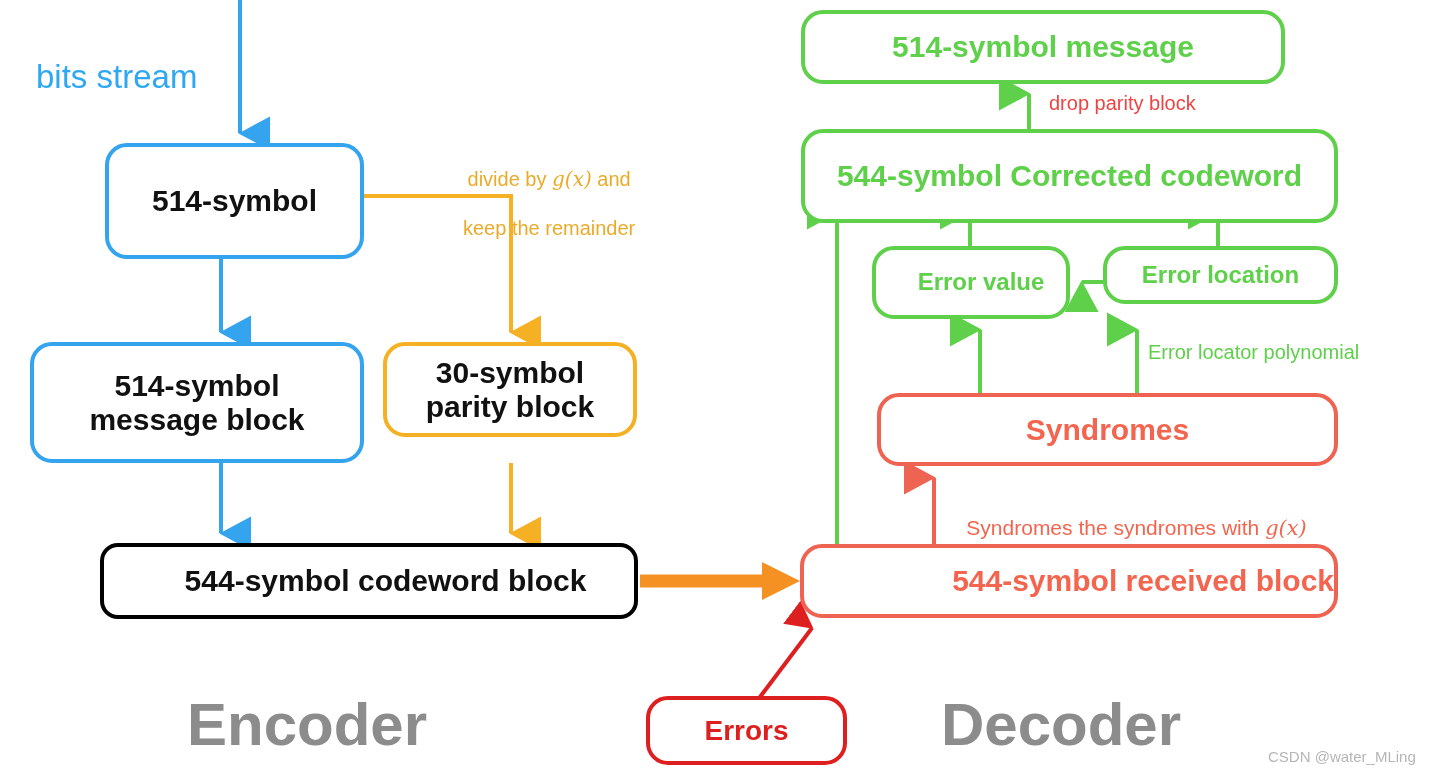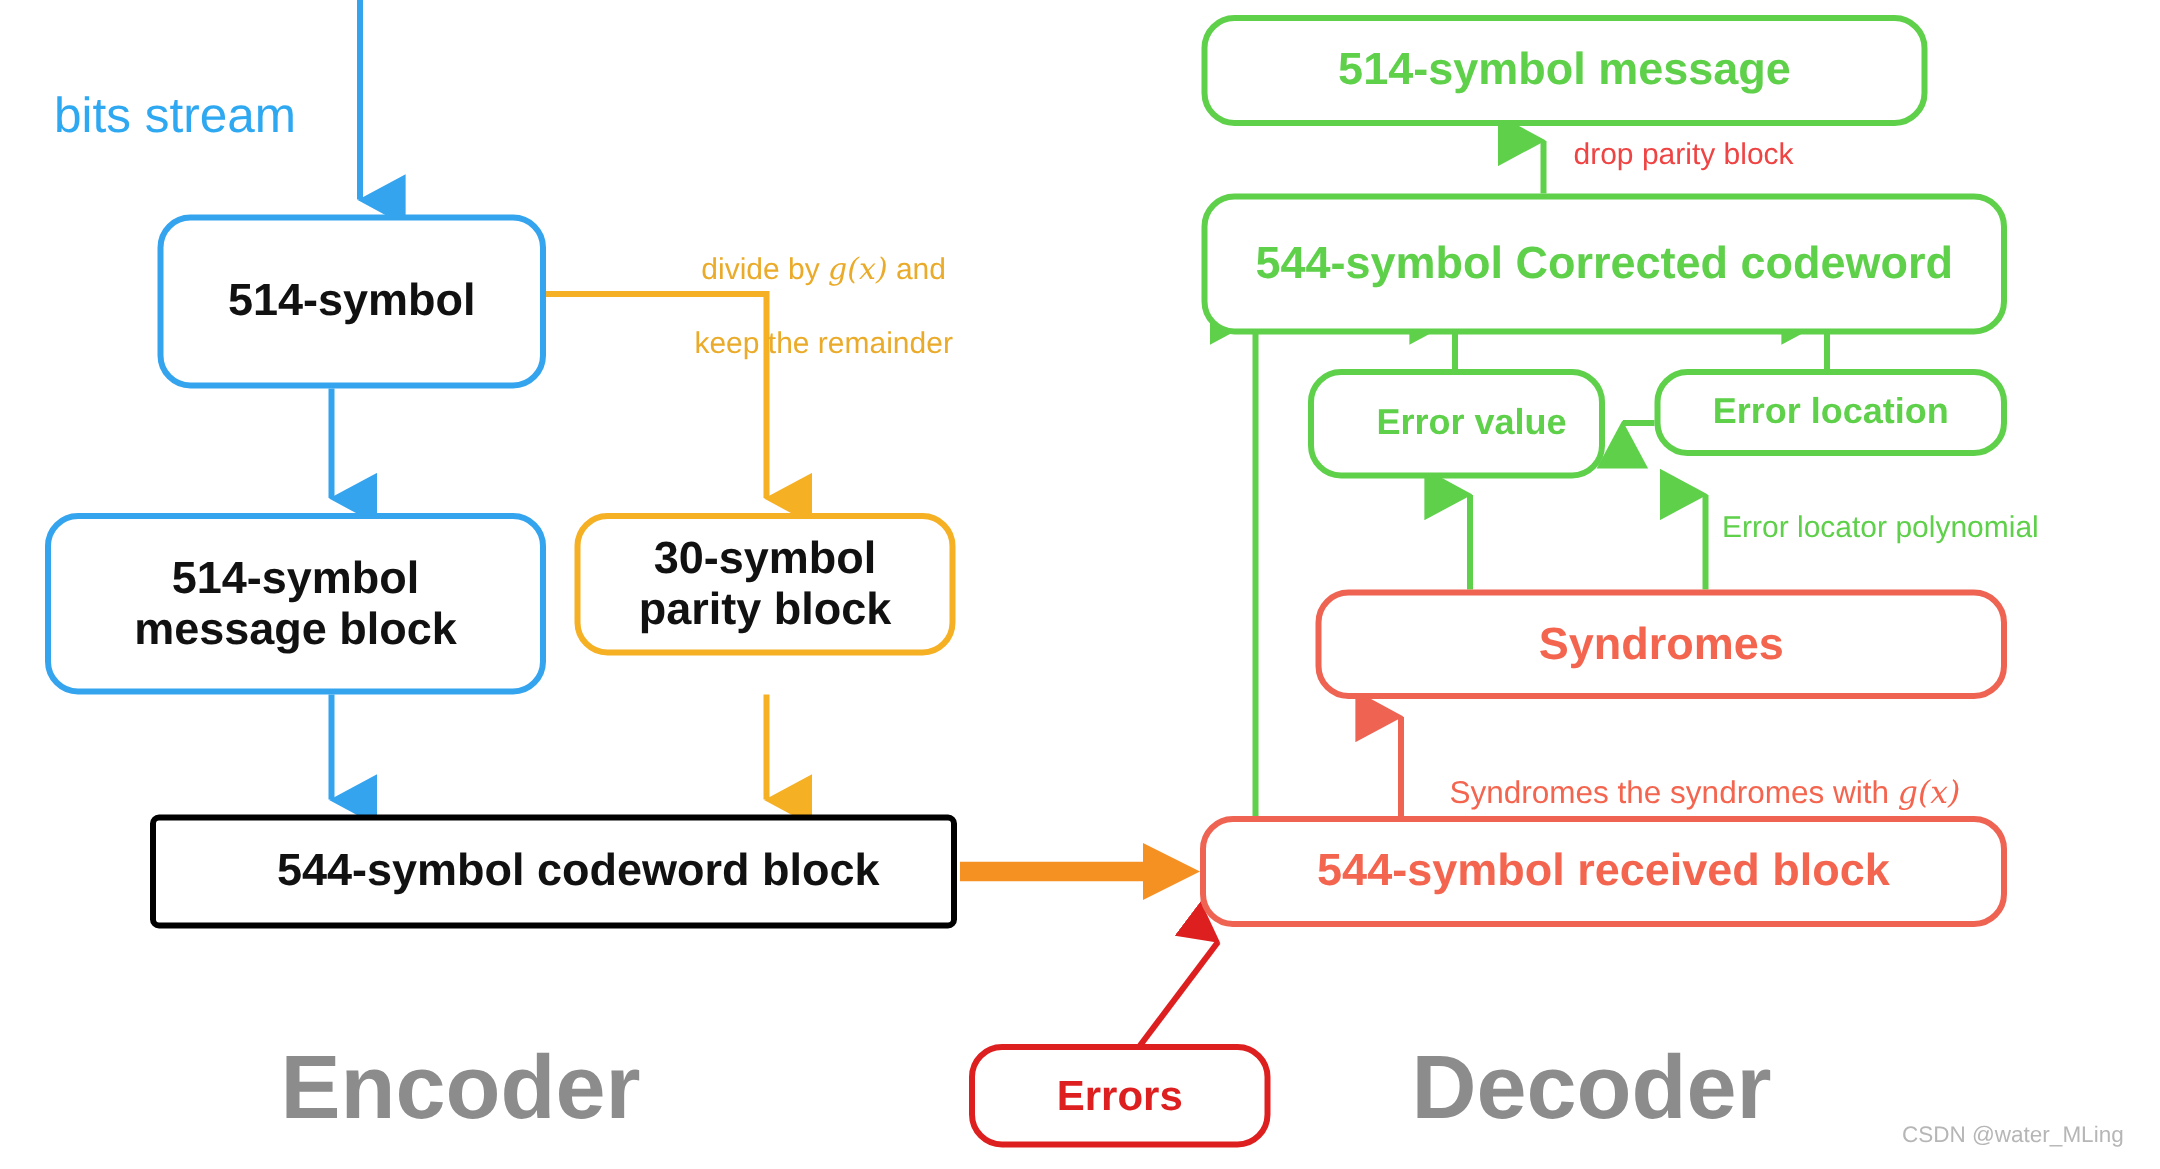--- a/index.html
+++ b/index.html
@@ -37,21 +37,21 @@
     border-width:4px;border-color:#35A4EF;border-radius:22px;
     color:#111111;font-size:30px;
   }
   #n-parity{
     left:383px;top:342px;width:254px;height:95px;
     border-width:4px;border-color:#F5B024;border-radius:22px;
     color:#111111;font-size:30px;
   }
   #n-codeword{
     left:100px;top:543px;width:538px;height:76px;
-    border-width:4px;border-color:#000000;border-radius:6px;
+    border-width:4px;border-color:#000000;border-radius:18px;
     color:#111111;font-size:30px;padding-left:33px;
   }
 
   
   #n-message{
     left:801px;top:10px;width:484px;height:74px;
     border-width:4px;border-color:#5ED04A;border-radius:22px;
     color:#5ED04A;font-size:30px;
   }
   #n-corrected{
@@ -70,21 +70,21 @@
     color:#5ED04A;font-size:24px;
   }
   #n-syndromes{
     left:877px;top:393px;width:461px;height:73px;
     border-width:4px;border-color:#EE6352;border-radius:22px;
     color:#F4654F;font-size:30px;
   }
   #n-received{
     left:800px;top:544px;width:538px;height:74px;
     border-width:4px;border-color:#EE6352;border-radius:22px;
-    color:#F4654F;font-size:30px;
+    color:#F4654F;font-size:30px;justify-content:flex-end;
   }
   #n-errors{
     left:646px;top:696px;width:201px;height:69px;
     border-width:4px;border-color:#DE1F1F;border-radius:22px;
     color:#DE1F1F;font-size:28px;
   }
 
   
   .label{position:absolute;z-index:4;white-space:pre;}
 

